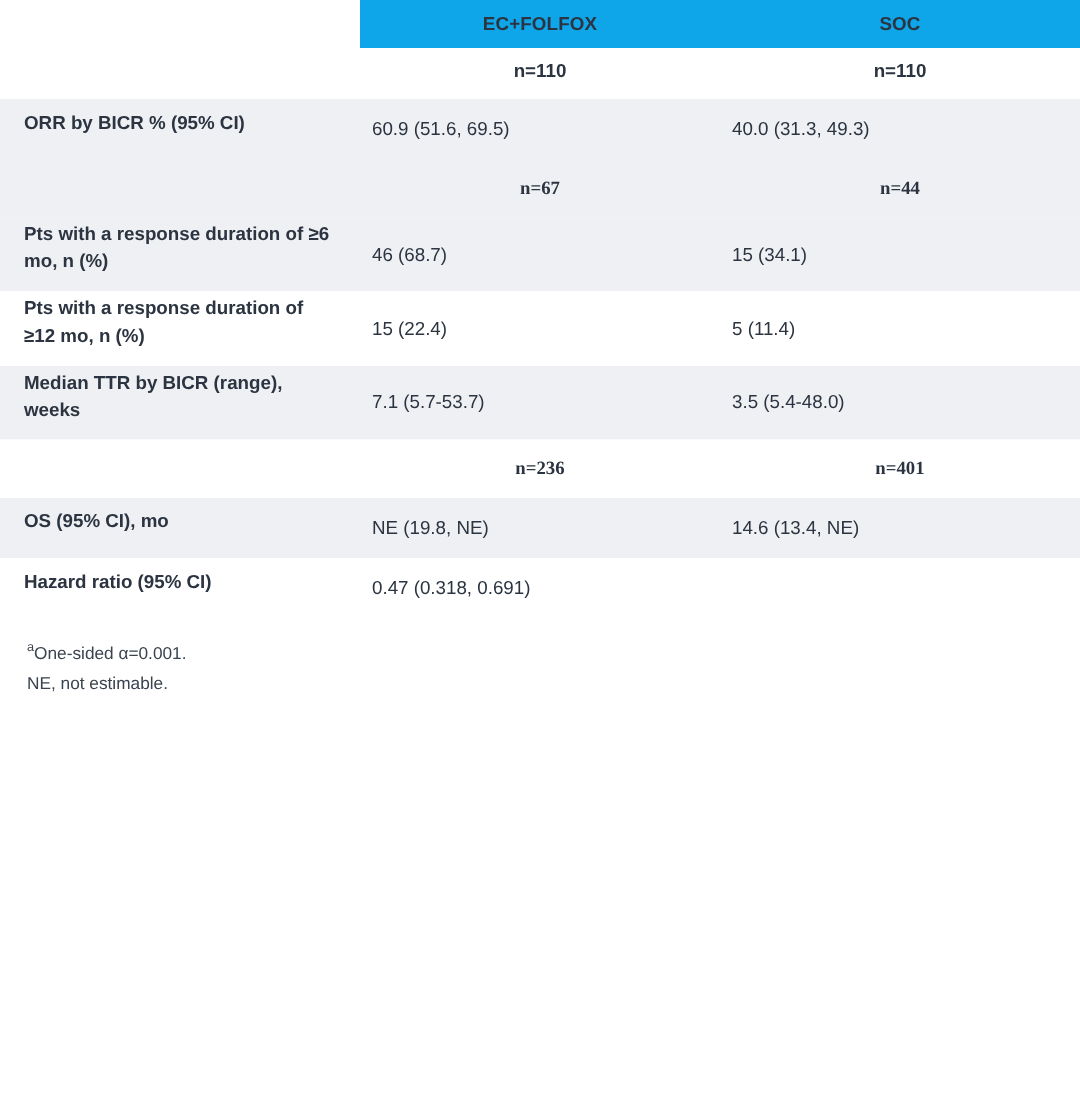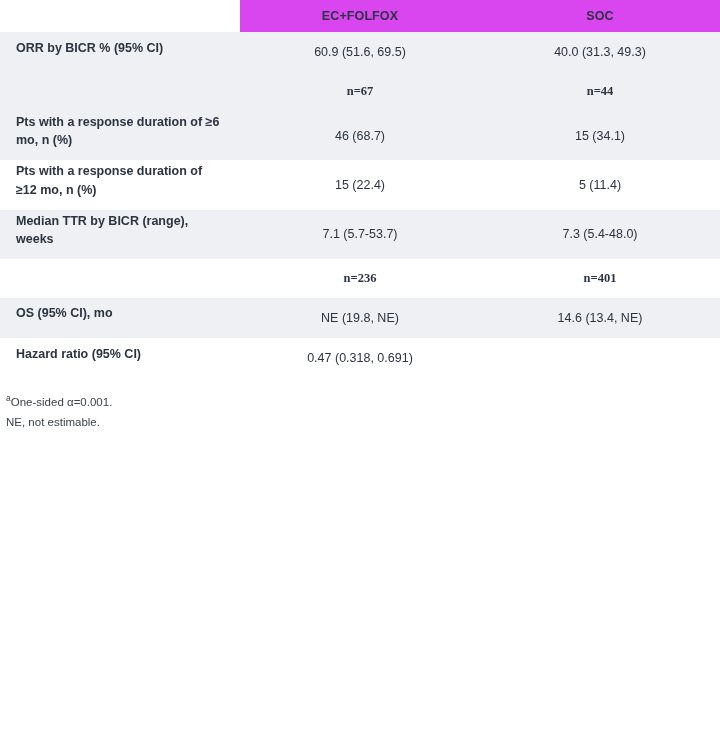--- a/index.html
+++ b/index.html
@@ -28,21 +28,21 @@
   table.results col.c0 { width: 240px; }
   table.results col.c1 { width: 240px; }
   table.results col.c2 { width: 240px; }
 
   td, th {
     padding: 0;
     margin: 0;
     vertical-align: middle;
   }
   .hdr-row th {
-    background: #d946ef;
+    background: #0ea5e9;
     font-size: 12.5px;
     font-weight: bold;
     text-align: center;
     color: #2b3440;
     padding: 9px 6px;
     letter-spacing: 0.1px;
   }
   .hdr-row th.blank { background: #ffffff; }
 
   .n-row td {
@@ -61,42 +61,42 @@
     font-size: 12.5px;
     font-weight: bold;
     text-align: left;
     padding: 2px 14px 11px 16px;
     line-height: 1.45;
     color: #2b3440;
   }
   td.val {
     font-size: 12.5px;
     font-weight: normal;
-    text-align: center;
+    text-align: left;
     padding: 11px 8px;
     line-height: 1.45;
     color: #2b3440;
   }
   td.subn {
     font-size: 12.5px;
     font-weight: bold;
     text-align: center;
     padding: 12px 8px;
     color: #2b3440;
     font-family: Liberation Serif, serif;
   }
   .italic { font-style: italic; }
   sup {
     font-size: 8.5px;
     vertical-align: super;
     line-height: 0;
   }
   .stack-line { display: block; }
   .footnotes {
-    padding: 14px 0 0 6px;
+    padding: 14px 0 0 18px;
     font-size: 11.5px;
     line-height: 1.75;
     color: #3a434e;
   }
   .footnotes div { white-space: nowrap; }
 </style>
 </head>
 <body>
 
 <div class="sheet">
@@ -105,20 +105,25 @@
     <colgroup>
       <col class="c0">
         <col class="c1">
         <col class="c2">
     </colgroup>
     <thead>
       <tr class="hdr-row">
         <th class="blank"></th>
         <th>EC+FOLFOX</th>
         <th>SOC</th>
+      </tr>
+      <tr class="n-row">
+        <td></td>
+        <td>n=110</td>
+        <td>n=110</td>
       </tr>
     </thead>
     <tbody>
 
       <tr class="shade">
         <td class="label">ORR by BICR % (95% CI)</td>
         <td class="val">60.9 (51.6, 69.5)</td>
         <td class="val">40.0 (31.3, 49.3)</td>
       </tr>
 
@@ -138,21 +143,21 @@
 
       <tr class="plain">
         <td class="label">Pts with a response duration of ≥12 mo, n (%)</td>
         <td class="val">15 (22.4)</td>
         <td class="val">5 (11.4)</td>
       </tr>
 
       <tr class="shade">
         <td class="label">Median TTR by BICR (range), weeks</td>
         <td class="val">7.1 (5.7-53.7)</td>
-        <td class="val">7.3 (5.4-48.0)</td>
+        <td class="val">3.5 (5.4-48.0)</td>
       </tr>
 
       <tr class="plain">
         <td class="label"></td>
         <td class="subn">n=236</td>
         <td class="subn">n=401</td>
       </tr>
 
       <tr class="shade">
         <td class="label">OS (95% CI), mo</td>

